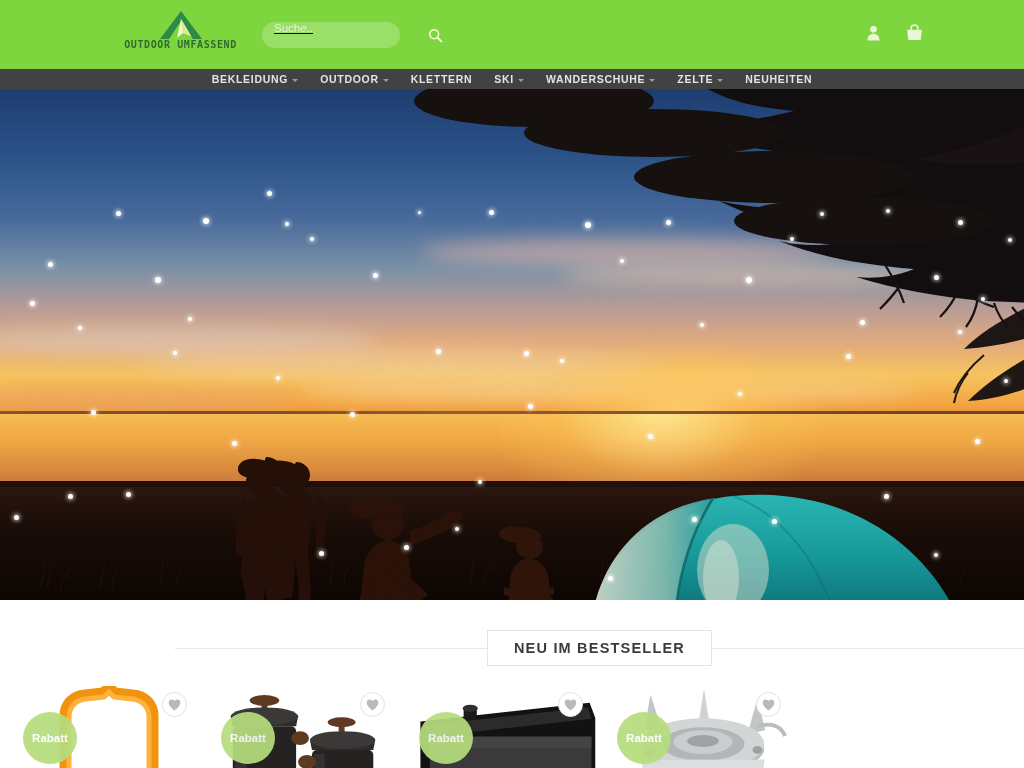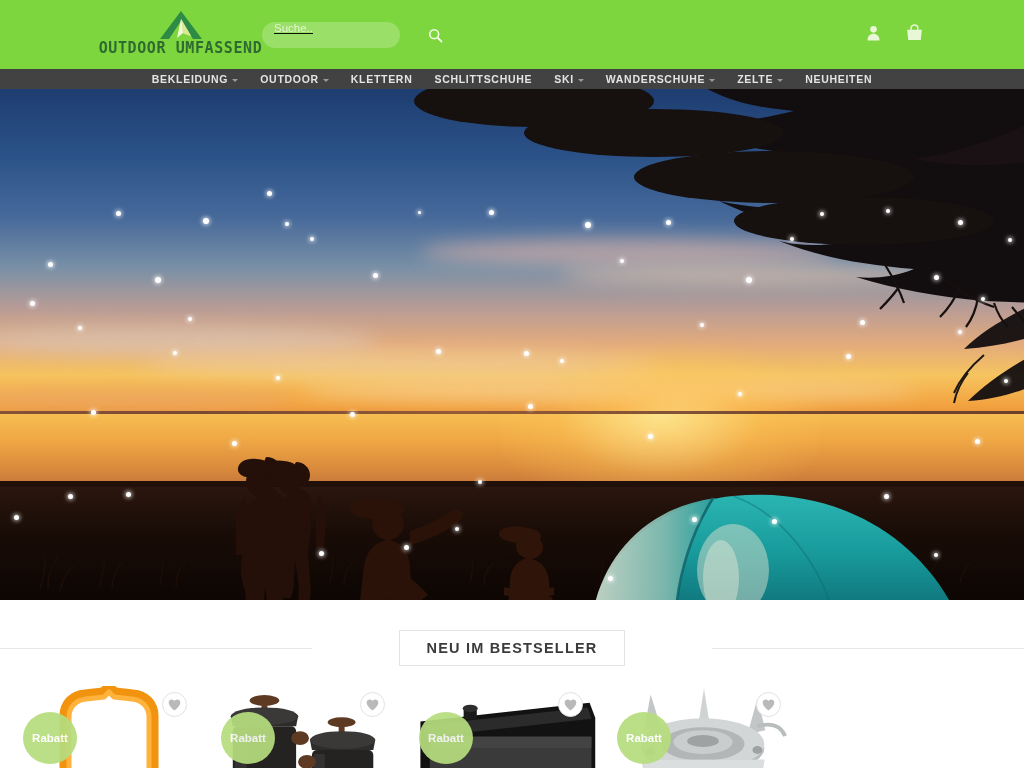--- a/index.html
+++ b/index.html
@@ -18,21 +18,21 @@
     background: #7ed63e;
     display: flex; align-items: center;
   }
   .logo-wrap {
     position: absolute; left: 113px; top: 10px;
     width: 135px; height: 48px;
     display: flex; flex-direction: column; align-items: center;
   }
   .logo-mark { width: 46px; height: 30px; display: block; }
   .logo-text {
-    font-size: 15px; letter-spacing: 0.6px;
+    font-size: 10px; letter-spacing: 0.6px;
     color: #2f6b30; font-weight: 700;
     white-space: nowrap; margin-top: -1px;
     font-family: "DejaVu Sans Mono", monospace;
   }
 
   .search-box {
     position: absolute; left: 262px; top: 22px;
     width: 138px; height: 26px;
     background: rgba(255,255,255,0.22);
     border: none; border-radius: 14px;
@@ -150,21 +150,21 @@
     box-shadow: 0 0 4px 1px rgba(255,255,255,.75);
   }
 
   
   .section {
     position: relative; width: 1024px; height: 156px;
     background: #ffffff;
   }
   .sec-head {
     position: absolute; left: 0; top: 30px;
-    width: 1024px; display: flex; align-items: center; justify-content: space-between;
+    width: 1024px; display: flex; align-items: center; justify-content: flex-end;
   }
   .sec-rule { height: 1px; background: #e7e7e7; flex: 0 0 312px; }
   .sec-title {
     border: 1px solid #e4e4e4; background: #fff;
     padding: 9px 26px; font-size: 14.5px; font-weight: 700;
     letter-spacing: 1.2px; color: #3b3b3b; white-space: nowrap;
   }
 
   .products {
     position: absolute; left: 0; top: 86px;
@@ -241,23 +241,20 @@
     <div class="nav-item">
       <span>BEKLEIDUNG</span>
       <span class="caret"></span>
     </div>
     <div class="nav-item">
       <span>OUTDOOR</span>
       <span class="caret"></span>
     </div>
     <div class="nav-item">
       <span>KLETTERN</span>
-    </div>
-    <div class="nav-item">
-      <span>SCHLITTSCHUHE</span>
     </div>
     <div class="nav-item">
       <span>SKI</span>
       <span class="caret"></span>
     </div>
     <div class="nav-item">
       <span>WANDERSCHUHE</span>
       <span class="caret"></span>
     </div>
     <div class="nav-item">

